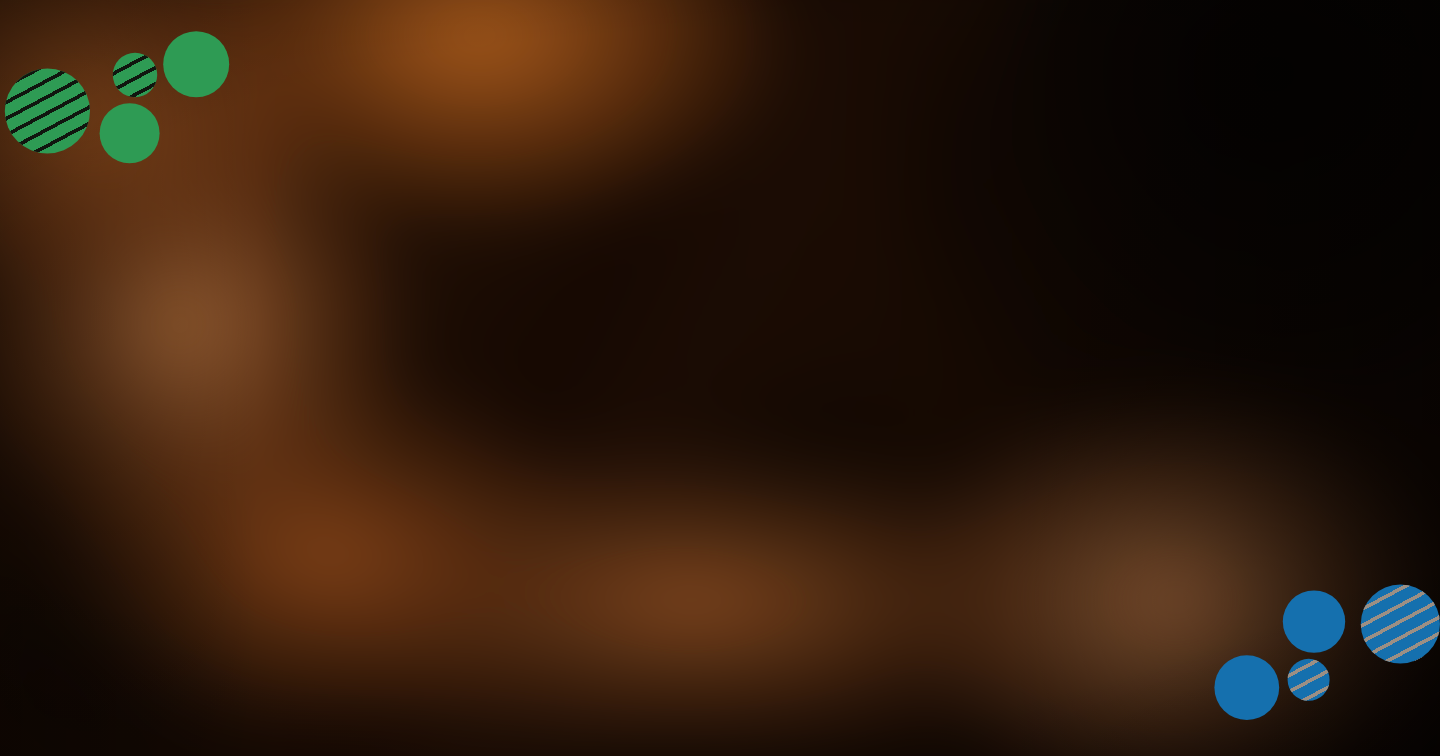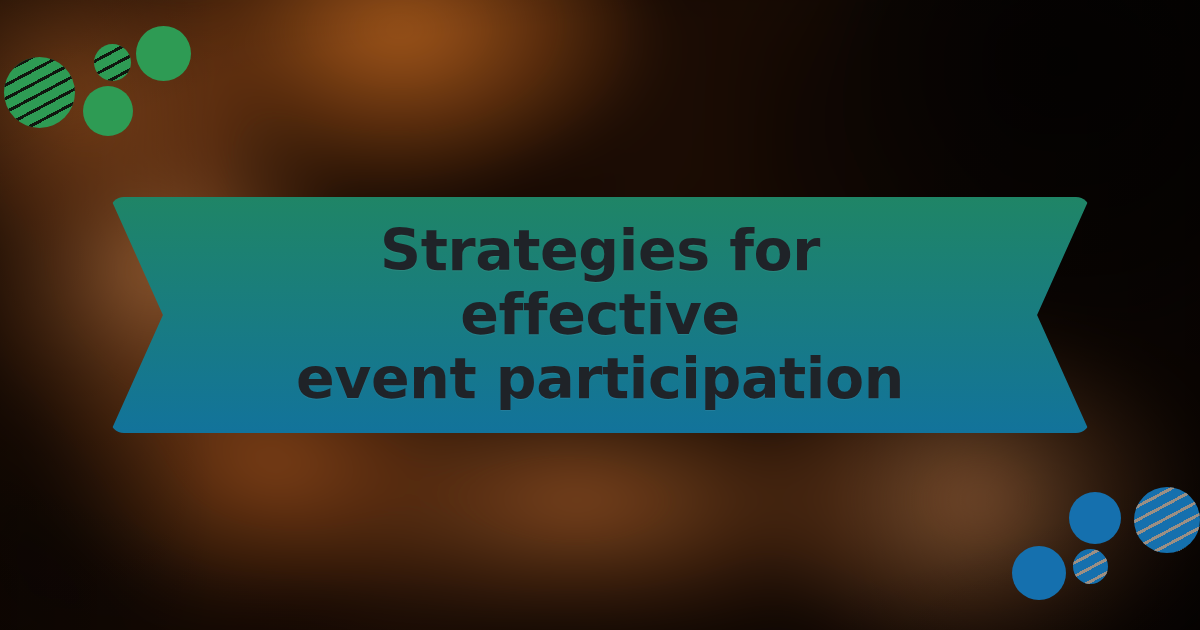--- a/index.html
+++ b/index.html
@@ -117,17 +117,14 @@
       <div class="deco" style="left: 83px; top: 86px; width: 50px; height: 50px; background: rgb(46, 155, 84); --stripe: #10160f;"></div>
       <div class="deco striped" style="left: 4px; top: 57px; width: 71px; height: 71px; background: rgb(46, 155, 84); --stripe: #10160f;"></div>
     </div>
   <div id="deco-bottom-right">
       <div class="deco" style="left: 1069px; top: 492px; width: 52px; height: 52px; background: rgb(21, 112, 174); --stripe: #9c8f84;"></div>
       <div class="deco striped" style="left: 1134px; top: 487px; width: 66px; height: 66px; background: rgb(21, 112, 174); --stripe: #9c8f84;"></div>
       <div class="deco striped" style="left: 1073px; top: 549px; width: 35px; height: 35px; background: rgb(21, 112, 174); --stripe: #9c8f84;"></div>
       <div class="deco" style="left: 1012px; top: 546px; width: 54px; height: 54px; background: rgb(21, 112, 174); --stripe: #9c8f84;"></div>
     </div>
 
-  <div id="banner" style="background: linear-gradient(rgb(31, 133, 102) 0%, rgb(18, 115, 155) 100%);">
-    <h1 id="banner-title" style="color: rgb(31, 35, 40);">Strategies for effective<br>event participation</h1>
-  </div>
 
 </div>
 
 </body></html>

